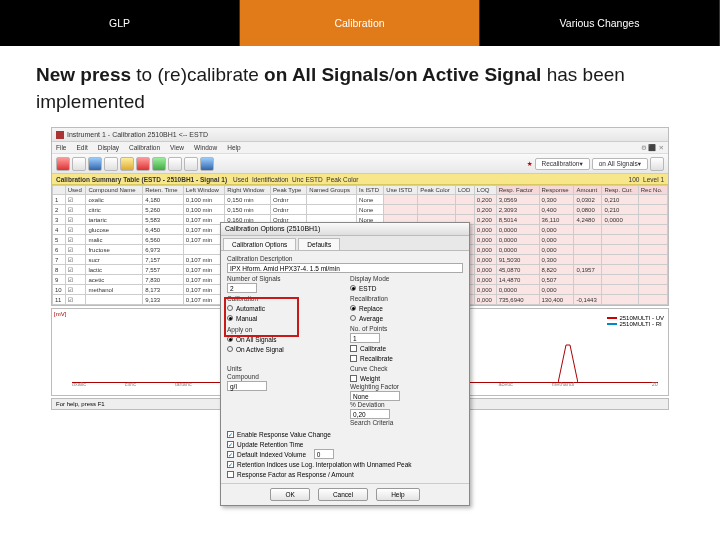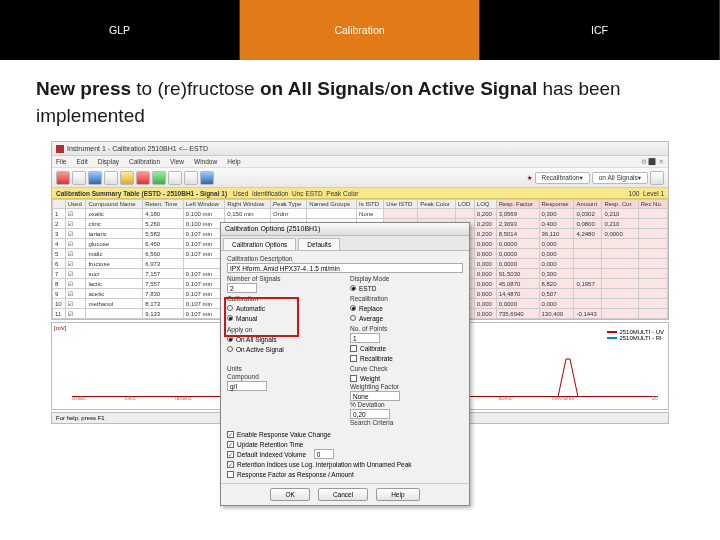--- a/index.html
+++ b/index.html
@@ -1,17 +1,17 @@
 <!DOCTYPE html>
 <html><head>
 <meta charset="utf-8">
 <style>
   * { margin: 0; padding: 0; box-sizing: border-box; }
   body { width: 720px; height: 540px; font-family: Verdana, sans-serif; background: #fff; overflow: hidden; }
-  .tabs { display: flex; height: 60px; background: #000; }
+  .tabs { display: flex; height: 46px; background: #000; }
   .tab { flex: 1; display: flex; align-items: center; justify-content: center; color: #fff; font-size: 10.5px; background: #000; border-right: 1px solid #333; }
   .tab.active { background: #e17a18; }
   .headline { padding: 16px 24px 8px 36px; font-size: 19px; color: #1a1a1a; line-height: 1.4; }
   .headline .bb { font-weight: bold; }
   .headline .nn { font-weight: normal; }
   .app { margin: 4px 51px 0 51px; border: 1px solid #bcbcbc; background: #fff; font-size: 7px; color: #333; }
   .titlebar { background: linear-gradient(#f6f6f6,#e6e6e6); height: 14px; padding: 2px 4px; display: flex; align-items: center; border-bottom: 1px solid #ccc; }
   .titlebar .ticon { width: 8px; height: 8px; background: #a33; margin-right: 3px; }
   .menubar { background: #f3f3f3; height: 12px; display: flex; align-items: center; padding: 0 4px; gap: 10px; border-bottom: 1px solid #ddd; font-size: 6.5px; }
   .toolbar { height: 20px; background: linear-gradient(#fafafa,#e8e8e8); border-bottom: 1px solid #ccc; display: flex; align-items: center; padding: 0 4px; gap: 2px; }
@@ -55,25 +55,25 @@
   .chart .xaxis { position: absolute; left: 20px; right: 10px; bottom: 8px; display: flex; justify-content: space-between; font-size: 5.5px; color: #888; }
   .statusbar { margin: 2px 51px 0 51px; border: 1px solid #bcbcbc; height: 12px; background: #eee; font-size: 6px; padding: 1px 4px; display: flex; align-items: center; }
   .full { grid-column: 1 / -1; }
 </style>
 </head>
 <body>
 
 <div class="tabs">
   <div class="tab">GLP</div>
   <div class="tab active">Calibration</div>
-  <div class="tab">ICF</div>
+  <div class="tab">Various Changes</div>
 </div>
 
 <div class="headline">
-  <span class="bb">New press</span><span class="nn"> to (re)fructose </span><span class="bb">on All Signals</span><span class="nn">/</span><span class="bb">on Active Signal</span><span class="nn"> has been implemented</span>
+  <span class="bb">New press</span><span class="nn"> to (re)calibrate </span><span class="bb">on All Signals</span><span class="nn">/</span><span class="bb">on Active Signal</span><span class="nn"> has been implemented</span>
 </div>
 
 <div class="app">
   <div class="titlebar">
     <div class="ticon"></div>
     <span>Instrument 1 - Calibration 2510BH1 &lt;-- ESTD</span>
   </div>
   <div class="menubar">
     <span>File</span>
     <span>Edit</span>

